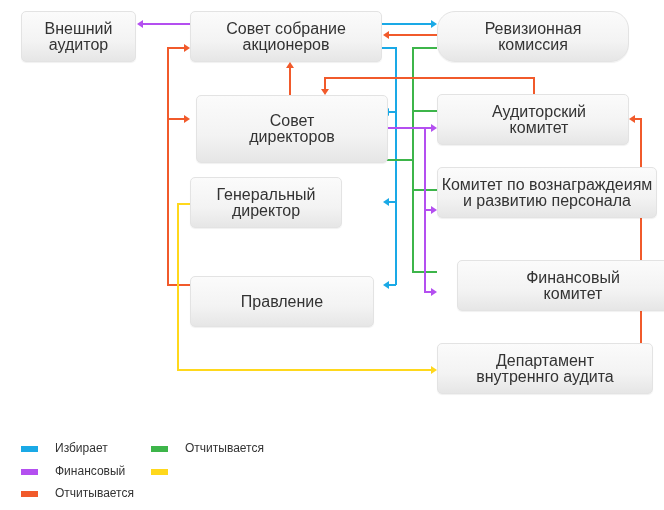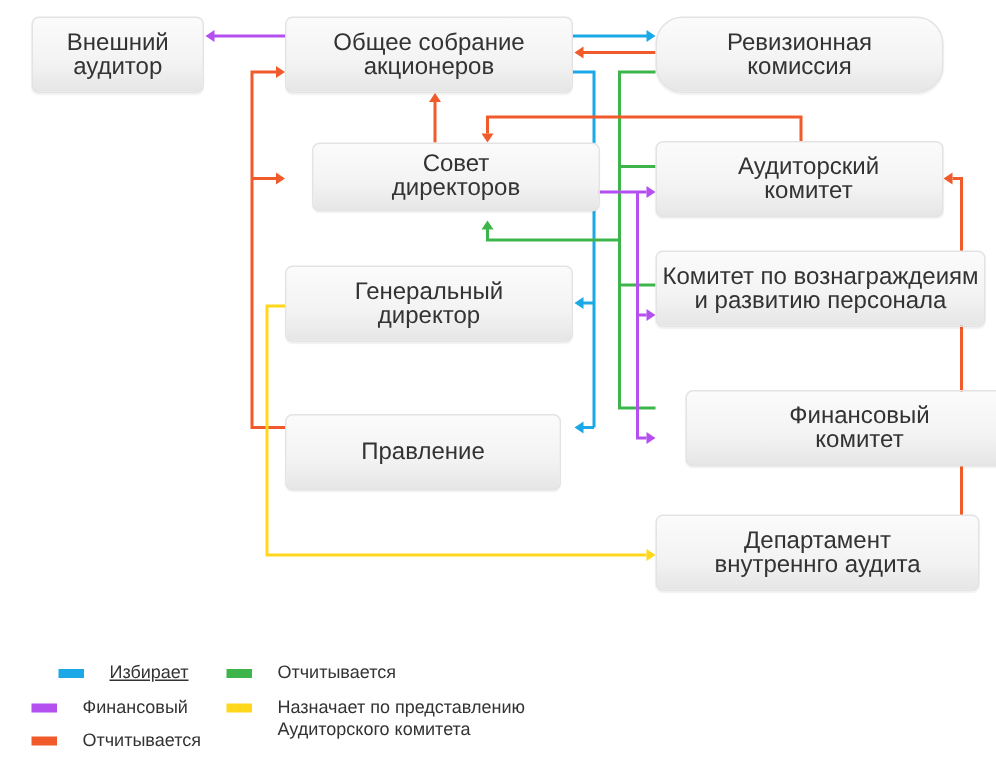--- a/index.html
+++ b/index.html
@@ -56,51 +56,49 @@
     <polyline points="168,119 184,119" fill="none" stroke="#f15a2b" stroke-width="2"></polyline>
     <polygon points="190,119 184,115 184,123" fill="#f15a2b"></polygon>
     <polyline points="190,204 178,204 178,370 431,370" fill="none" stroke="#ffd81c" stroke-width="2"></polyline>
     <polygon points="437,370 431,366 431,374" fill="#ffd81c"></polygon>
     <polyline points="629,370 641,370 641,119 635,119" fill="none" stroke="#f15a2b" stroke-width="2"></polyline>
     <polygon points="629,119 635,115 635,123" fill="#f15a2b"></polygon>
   </svg>
 
 <div class="node" style="left:21px;top:11px;width:115px;height:51px;">Внешний
 аудитор</div>
-<div class="node" style="left:190px;top:11px;width:192px;height:51px;">Общее собрание
+<div class="node" style="left:190px;top:11px;width:192px;height:51px;">Совет собрание
 акционеров</div>
 <div class="node" style="left:437px;top:11px;width:192px;height:51px;border-radius:18px;">Ревизионная
 комиссия</div>
-<div class="node" style="left:208px;top:95px;width:192px;height:46px;">Совет
+<div class="node" style="left:196px;top:95px;width:192px;height:68px;">Совет
 директоров</div>
 <div class="node" style="left:437px;top:94px;width:192px;height:51px;padding-left:12px;">Аудиторский
 комитет</div>
-<div class="node" style="left:190px;top:177px;width:192px;height:51px;">Генеральный
+<div class="node" style="left:190px;top:177px;width:152px;height:51px;">Генеральный
 директор</div>
 <div class="node" style="left:437px;top:167px;width:220px;height:51px;">Комитет по вознаграждеиям
 и развитию персонала</div>
 <div class="node" style="left:190px;top:276px;width:184px;height:51px;">Правление</div>
 <div class="node" style="left:437px;top:260px;width:232px;height:51px;margin-left:20px;">Финансовый
 комитет</div>
 <div class="node" style="left:437px;top:343px;width:216px;height:51px;">Департамент
 внутреннго аудита</div>
 
-<div class="legend-item" style="left:39px;top:441px;text-decoration:underline;">
+<div class="legend-item" style="left:21px;top:441px;">
   <span class="swatch" style="background: rgb(26, 169, 230);"></span>
   <span class="legend-label">Избирает</span>
 </div>
 <div class="legend-item" style="left:21px;top:464px;">
   <span class="swatch" style="background: rgb(180, 79, 240);"></span>
   <span class="legend-label">Финансовый</span>
 </div>
 <div class="legend-item" style="left:21px;top:486px;">
   <span class="swatch" style="background: rgb(241, 90, 43);"></span>
   <span class="legend-label">Отчитывается</span>
 </div>
 <div class="legend-item" style="left:151px;top:441px;">
   <span class="swatch" style="background: rgb(61, 181, 74);"></span>
   <span class="legend-label">Отчитывается</span>
 </div>
 <div class="legend-item" style="left:151px;top:464px;">
   <span class="swatch" style="background: rgb(255, 216, 28);"></span>
-  <span class="legend-label">Назначает по представлению
-Аудиторского комитета</span>
 </div>
 
 </body></html>

